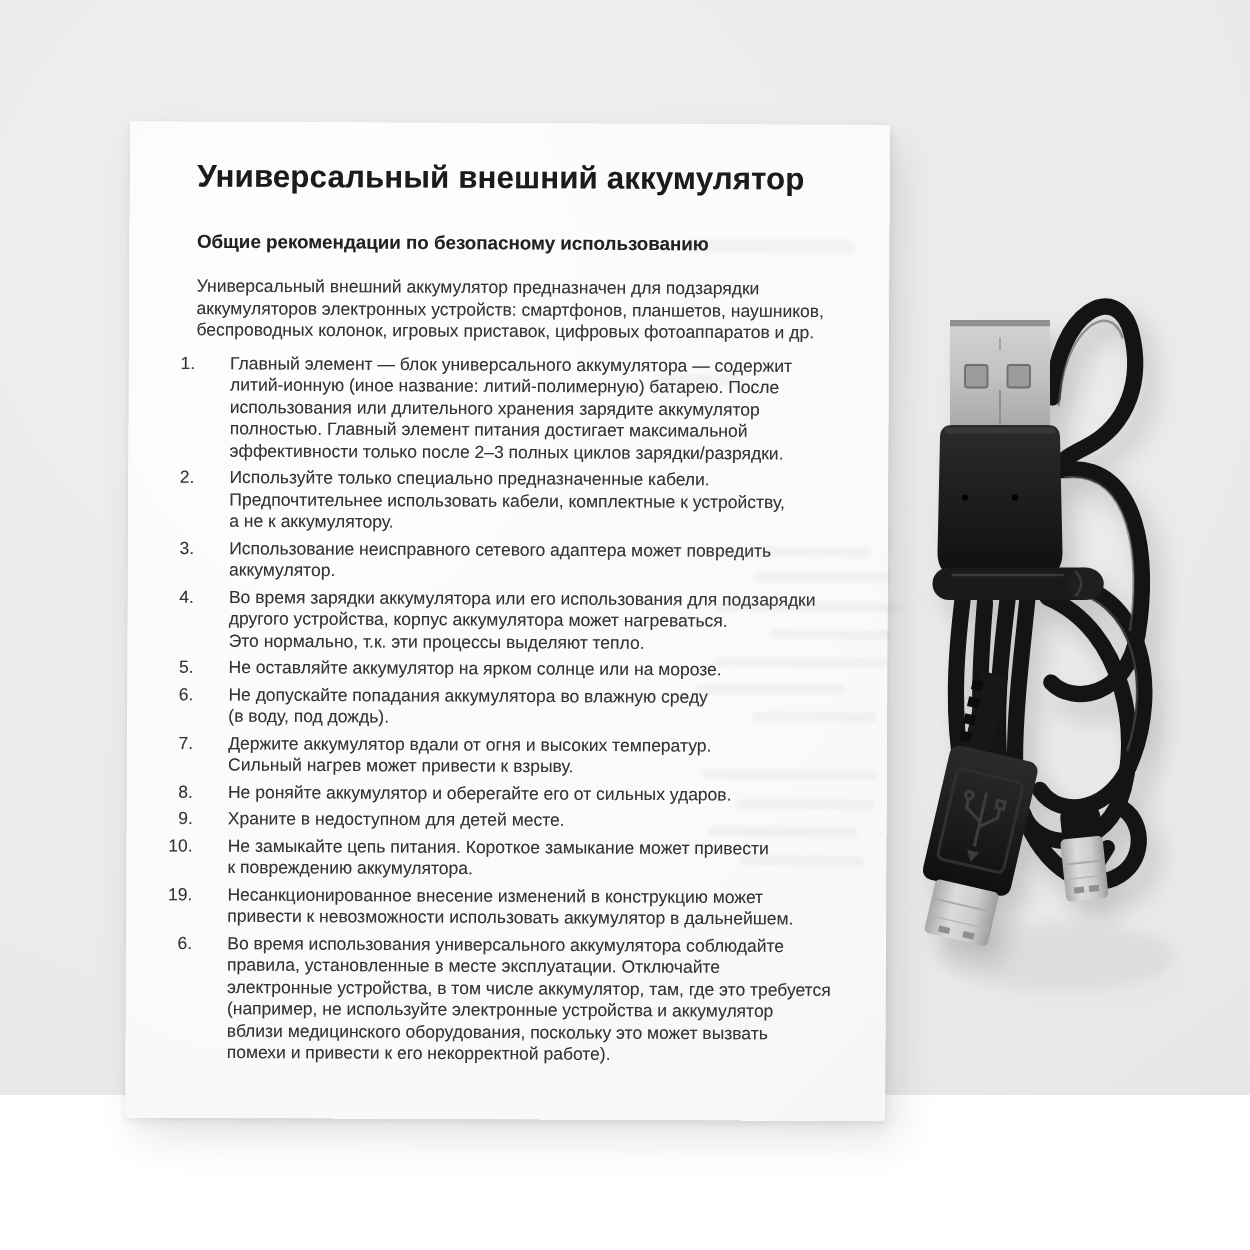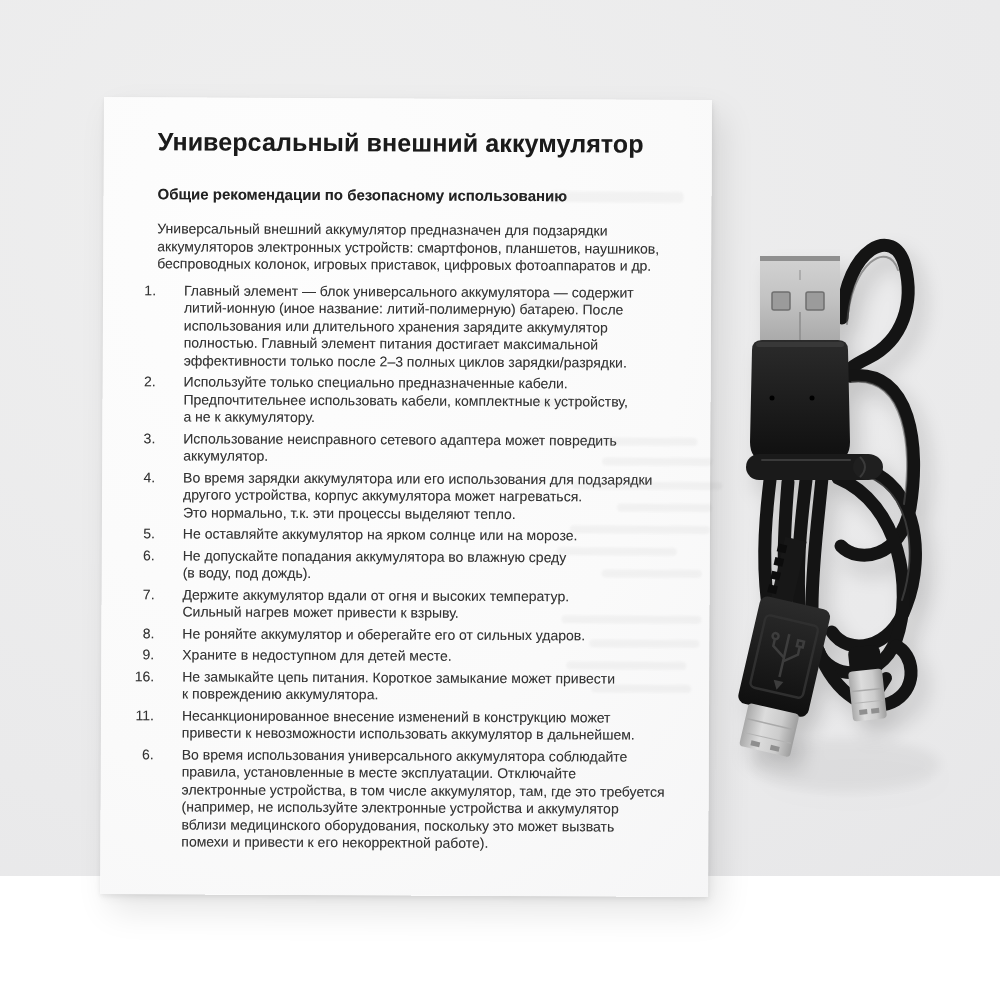--- a/index.html
+++ b/index.html
@@ -127,26 +127,26 @@
         </li>
       <li>
           <span class="num">8.</span>
           <span class="txt">Не роняйте аккумулятор и оберегайте его от сильных ударов.</span>
         </li>
       <li>
           <span class="num">9.</span>
           <span class="txt">Храните в недоступном для детей месте.</span>
         </li>
       <li>
-          <span class="num">16.</span>
+          <span class="num">10.</span>
           <span class="txt">Не замыкайте цепь питания. Короткое замыкание может привести
 к повреждению аккумулятора.</span>
         </li>
       <li>
-          <span class="num">11.</span>
+          <span class="num">19.</span>
           <span class="txt">Несанкционированное внесение изменений в конструкцию может
 привести к невозможности использовать аккумулятор в дальнейшем.</span>
         </li>
       <li>
           <span class="num">6.</span>
           <span class="txt">Во время использования универсального аккумулятора соблюдайте
 правила, установленные в месте эксплуатации. Отключайте
 электронные устройства, в том числе аккумулятор, там, где это требуется
 (например, не используйте электронные устройства и аккумулятор
 вблизи медицинского оборудования, поскольку это может вызвать

